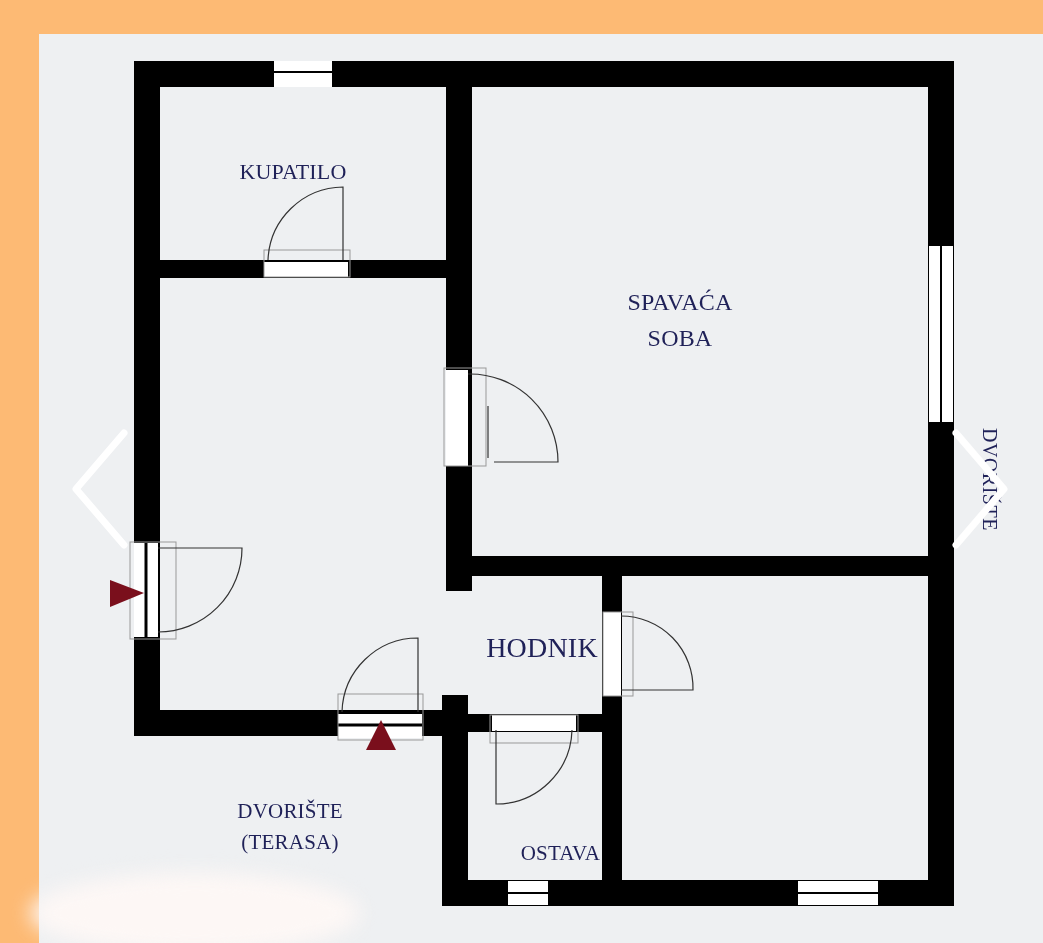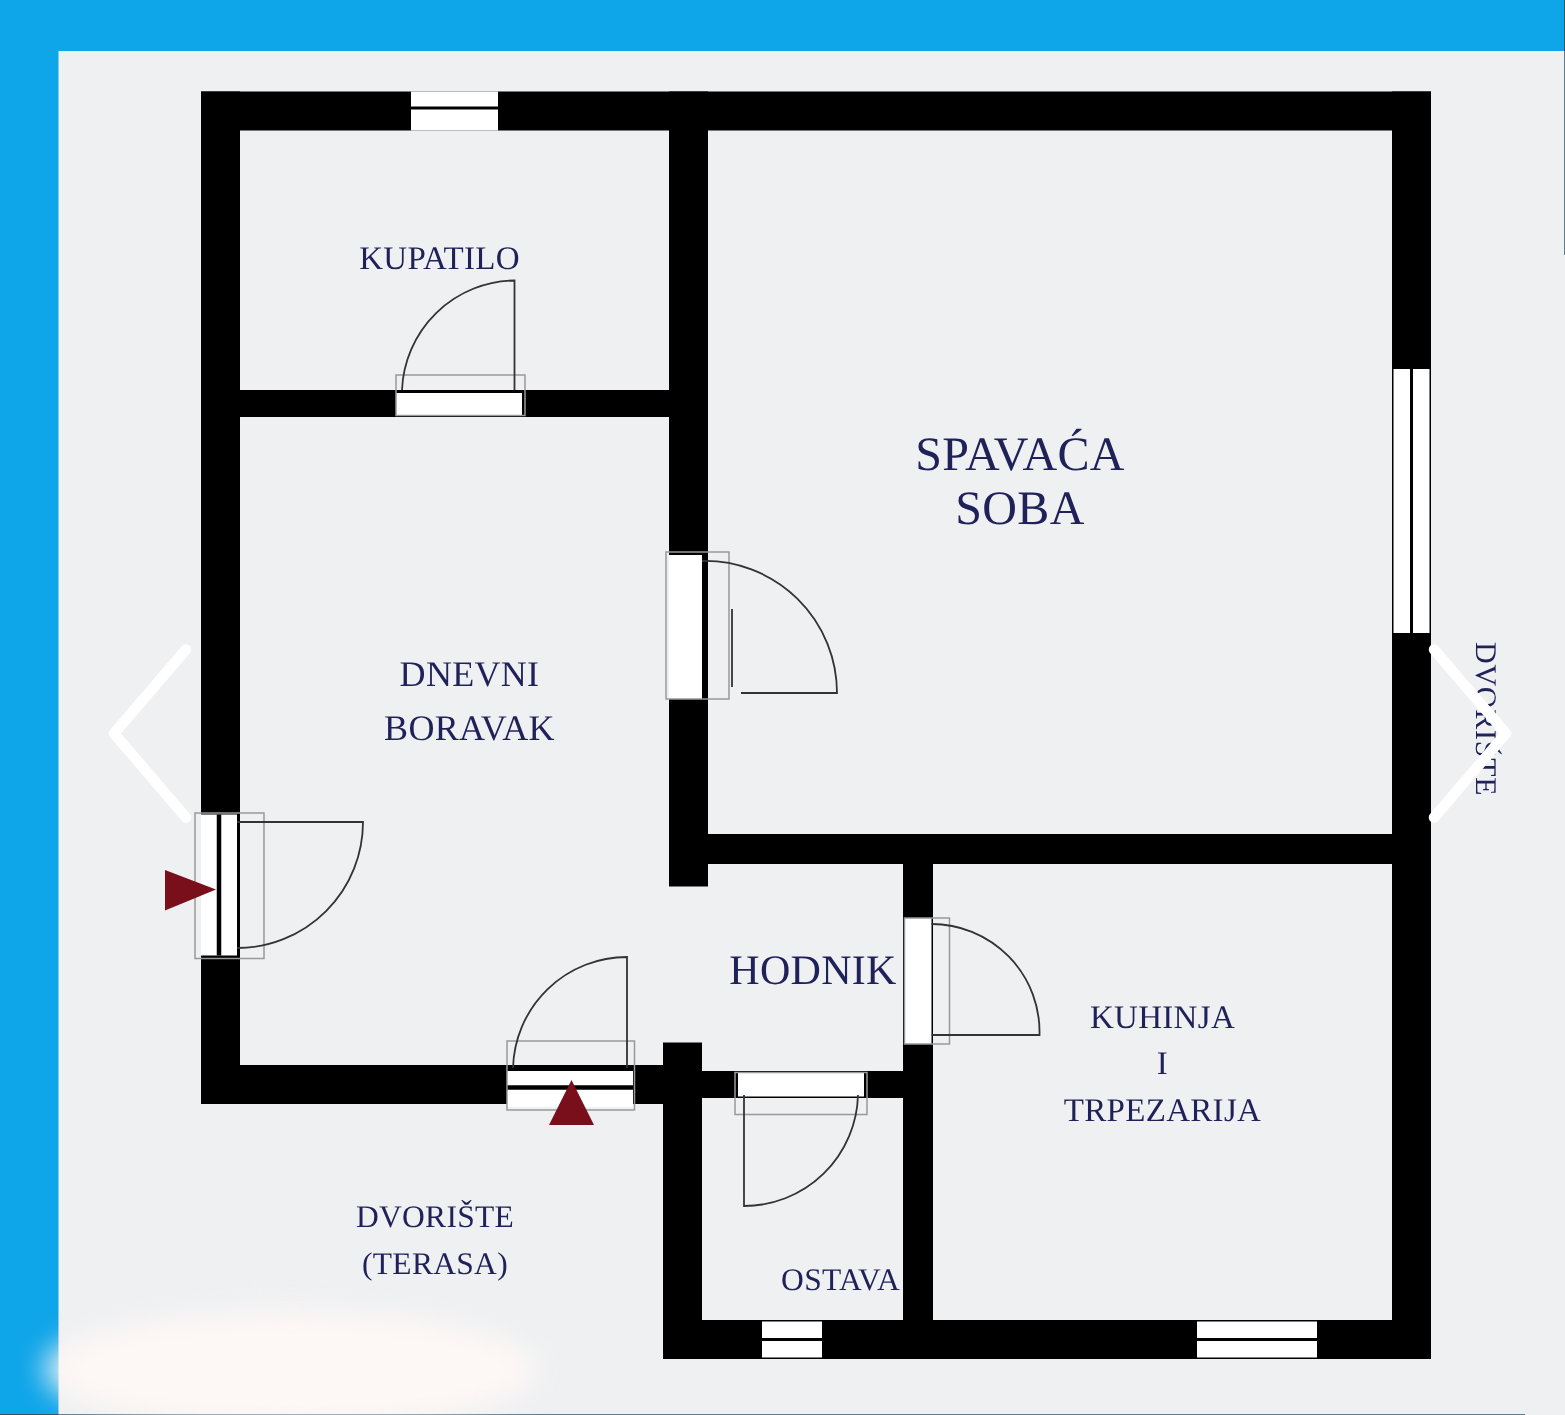--- a/index.html
+++ b/index.html
@@ -1,17 +1,17 @@
 <!DOCTYPE html>
 <html><head>
   <meta charset="utf-8">
   <style>
     html, body { margin: 0; padding: 0; background: #000; }
     body { width: 1043px; height: 943px; position: relative; overflow: hidden; font-family: "Liberation Serif", "DejaVu Serif", serif; }
-    .viewer { position: absolute; left: 0; top: 0; width: 1043px; height: 943px; background: #0ea5e9; }
+    .viewer { position: absolute; left: 0; top: 0; width: 1043px; height: 943px; background: #fdba74; }
     .sheet { position: absolute; left: 39px; top: 34px; width: 1004px; height: 909px; background: #eef0f2; }
     svg.plan { position: absolute; left: 0; top: 0; width: 1043px; height: 943px; }
     .label { position: absolute; color: #1f2158; font-size: 22px; text-align: center; line-height: 31px; white-space: pre-line; letter-spacing: 0.2px; }
     .vlabel { position: absolute; color: #1f2158; font-size: 20px; writing-mode: vertical-rl; letter-spacing: 0.5px; }
     .nav { position: absolute; width: 60px; height: 130px; cursor: pointer; }
     .glare { position: absolute; left: 30px; top: 873px; width: 330px; height: 80px; border-radius: 50%; background: #fdf7f5; filter: blur(10px); }
   </style>
 </head>
 <body>
 
@@ -90,28 +90,23 @@
       <path d="M496 730 L496 804 A76 76 0 0 0 572 730"></path>
     </g>
 
     <g fill="#7a0f1c">
       <polygon points="110,580 110,607 144,593"></polygon>
       <polygon points="366,750 396,750 381,720"></polygon>
     </g>
   </svg>
 
   <div class="label" style="left:218px; top:156px; width:150px;">KUPATILO</div>
-  <div class="label" style="left:600px; top:284px; width:160px; font-size:32px; line-height:36px;">SPAVAĆA
+  <div class="label" style="left:600px; top:284px; width:160px; font-size:24px; line-height:36px;">SPAVAĆA
 SOBA</div>
-  <div class="label" style="left:228px; top:432px; width:170px; font-size:24px; line-height:36px;">DNEVNI
-BORAVAK</div>
   <div class="label" style="left:482px; top:632px; width:120px; font-size:28px;">HODNIK</div>
-  <div class="label" style="left:690px; top:662px; width:170px;">KUHINJA
-I
-TRPEZARIJA</div>
   <div class="label" style="left:470px; top:838px; width:130px; font-size:21px;text-align:right;">OSTAVA</div>
   <div class="label" style="left:205px; top:796px; width:170px; font-size:21px;">DVORIŠTE
 (TERASA)</div>
   <div class="vlabel" style="left:978px; top:428px;">DVORIŠTE</div>
 
   <div class="glare"></div>
 
   <div class="nav" style="left:68px; top:425px;">
     <svg width="60" height="130" viewBox="0 0 60 130">
       <polyline points="56,8 8,64 56,120" fill="none" stroke="#fff" stroke-width="7" stroke-linecap="round" stroke-linejoin="round"></polyline>

